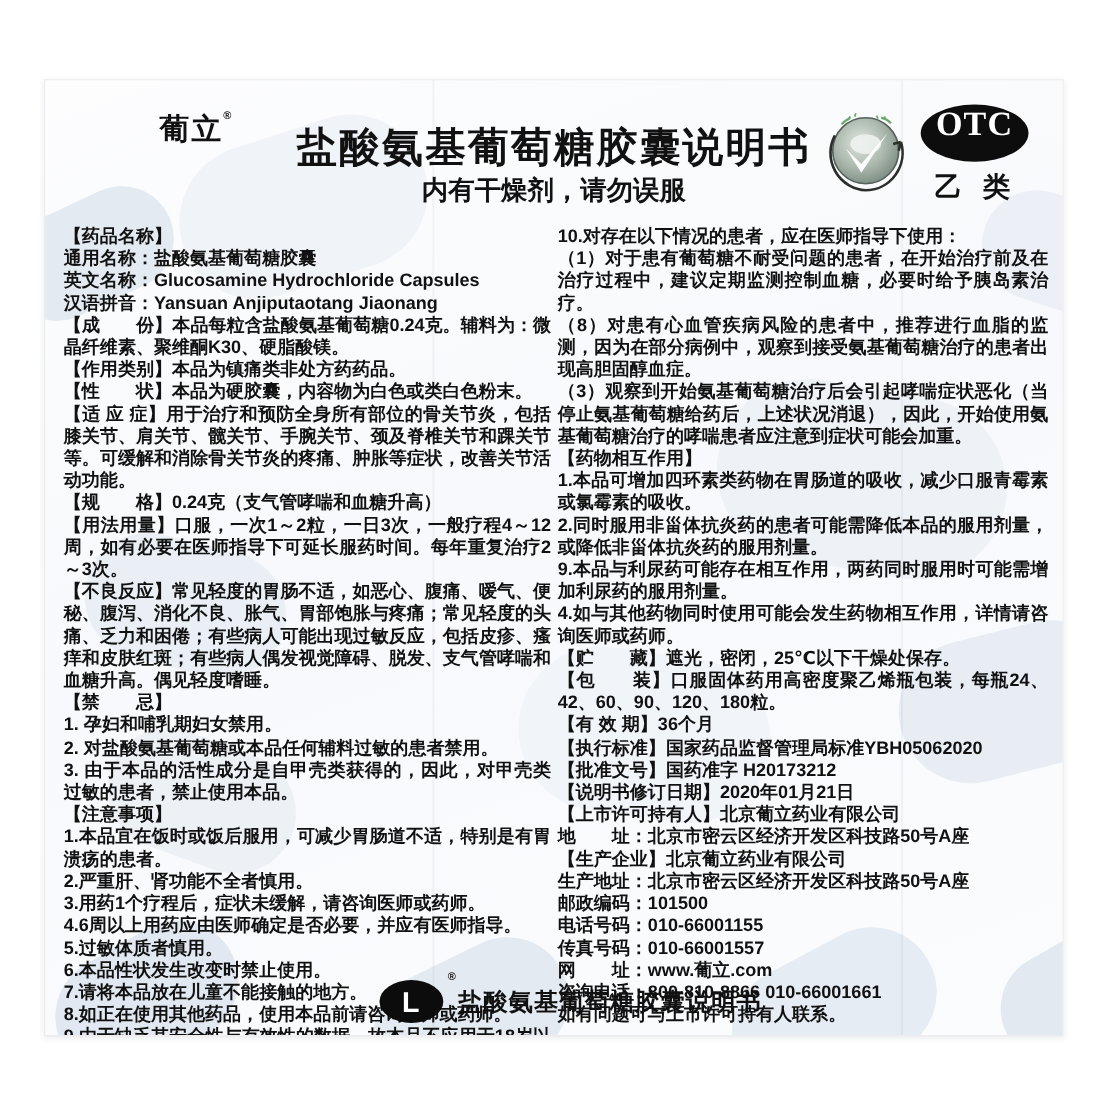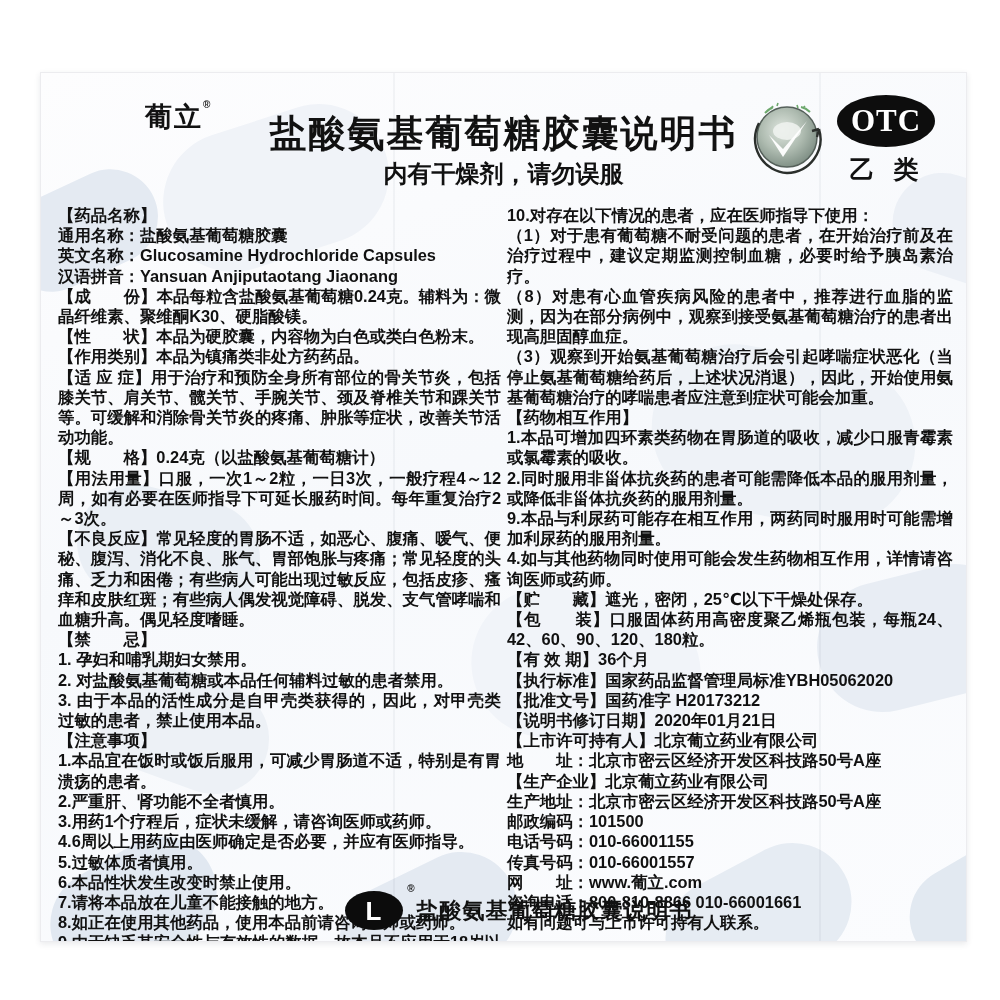--- a/index.html
+++ b/index.html
@@ -23,21 +23,21 @@
 
   .title{position:absolute;left:0;right:0;top:36px;text-align:center;
     font-size:37px;font-weight:800;letter-spacing:2px;}
   .caution{position:absolute;left:0;right:0;top:88px;text-align:center;line-height:25px;
     font-size:24px;font-weight:700;}
 
   .cert-icon{position:absolute;left:700px;top:14px;width:92px;height:92px;}
 
   .otc-wrap{position:absolute;left:796px;top:22px;width:100px;text-align:center;}
   .otc-oval{width:98px;height:52px;background:#0d0d0d;border-radius:50%;
-    display:flex;align-items:center;justify-content:center;}
+    display:flex;align-items:flex-start;justify-content:center;}
   .otc-oval span{color:#fff;font-family:"Liberation Serif","DejaVu Serif",serif;
     font-size:31px;font-weight:700;letter-spacing:1px;}
   .otc-class{margin-top:6px;font-size:25px;font-weight:800;letter-spacing:6px;white-space:nowrap;}
 
   .col{position:absolute;top:132px;font-size:16.4px;line-height:20.2px;font-weight:700;
     text-align:justify;letter-spacing:0px;}
   .col-left{left:17px;width:443px;}
   .col-right{left:466px;width:446px;}
   .para{margin:0;}
 
@@ -101,24 +101,24 @@
     </div>
     <div class="otc-class">乙 类</div>
   </div>
 
   <div class="col col-left">
       <div class="para">【药品名称】</div>
       <div class="para">通用名称：盐酸氨基葡萄糖胶囊</div>
       <div class="para">英文名称：Glucosamine Hydrochloride Capsules</div>
       <div class="para">汉语拼音：Yansuan Anjiputaotang Jiaonang</div>
       <div class="para">【成　　份】本品每粒含盐酸氨基葡萄糖0.24克。辅料为：微晶纤维素、聚维酮K30、硬脂酸镁。</div>
+      <div class="para">【作用类别】本品为镇痛类非处方药药品。</div>
       <div class="para">【性　　状】本品为硬胶囊，内容物为白色或类白色粉末。</div>
-      <div class="para">【作用类别】本品为镇痛类非处方药药品。</div>
       <div class="para">【适 应 症】用于治疗和预防全身所有部位的骨关节炎，包括膝关节、肩关节、髋关节、手腕关节、颈及脊椎关节和踝关节等。可缓解和消除骨关节炎的疼痛、肿胀等症状，改善关节活动功能。</div>
-      <div class="para">【规　　格】0.24克（以盐酸氨基葡萄糖计）</div>
+      <div class="para">【规　　格】0.24克（支气管哮喘和血糖升高）</div>
       <div class="para">【用法用量】口服，一次1～2粒，一日3次，一般疗程4～12周，如有必要在医师指导下可延长服药时间。每年重复治疗2～3次。</div>
       <div class="para">【不良反应】常见轻度的胃肠不适，如恶心、腹痛、嗳气、便秘、腹泻、消化不良、胀气、胃部饱胀与疼痛；常见轻度的头痛、乏力和困倦；有些病人可能出现过敏反应，包括皮疹、瘙痒和皮肤红斑；有些病人偶发视觉障碍、脱发、支气管哮喘和血糖升高。偶见轻度嗜睡。</div>
       <div class="para">【禁　　忌】</div>
       <div class="para">1. 孕妇和哺乳期妇女禁用。</div>
       <div class="para">2. 对盐酸氨基葡萄糖或本品任何辅料过敏的患者禁用。</div>
       <div class="para">3. 由于本品的活性成分是自甲壳类获得的，因此，对甲壳类过敏的患者，禁止使用本品。</div>
       <div class="para">【注意事项】</div>
       <div class="para">1.本品宜在饭时或饭后服用，可减少胃肠道不适，特别是有胃溃疡的患者。</div>
       <div class="para">2.严重肝、肾功能不全者慎用。</div>
       <div class="para">3.用药1个疗程后，症状未缓解，请咨询医师或药师。</div>

